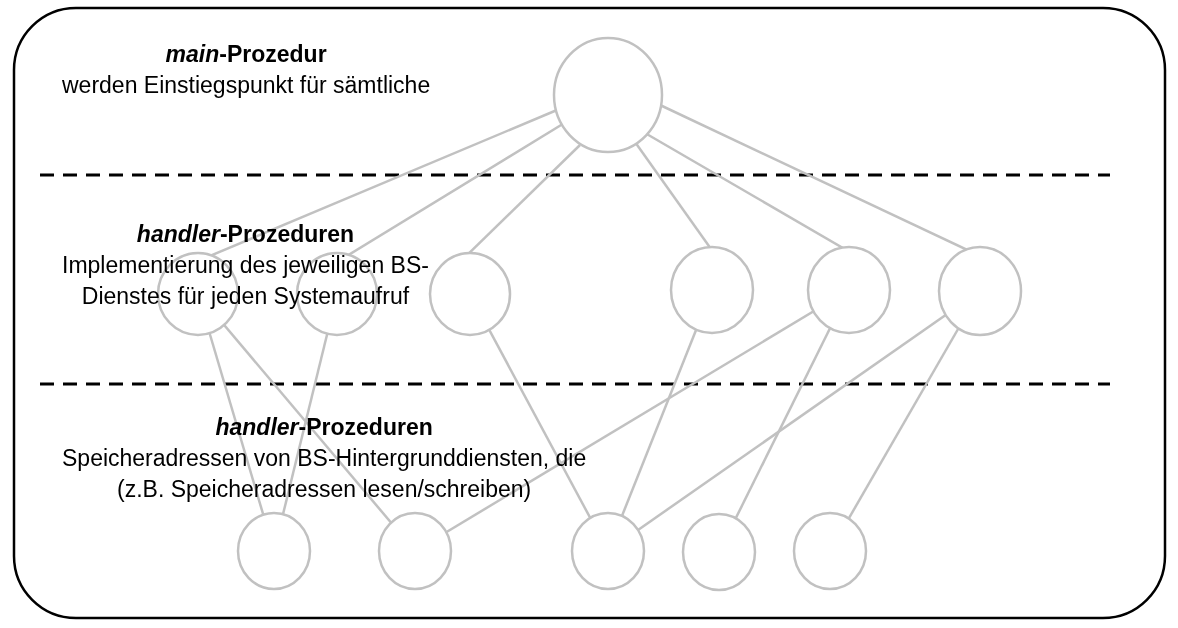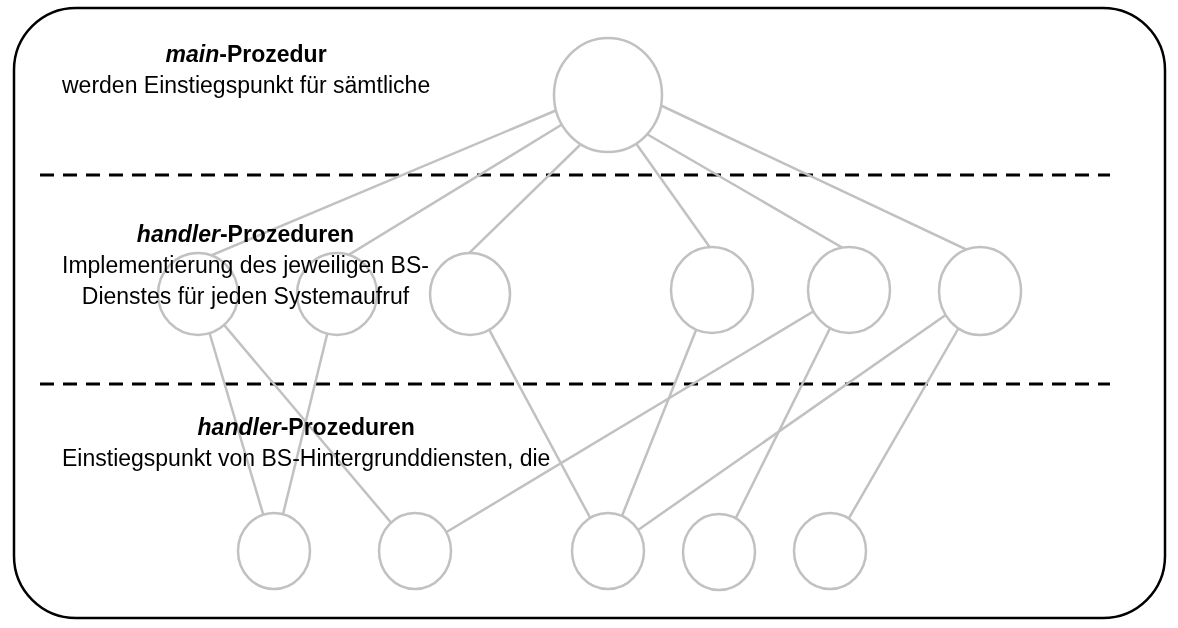--- a/index.html
+++ b/index.html
@@ -86,16 +86,17 @@
   </div>
 
   <div class="text-block b2">
     <div class="title"><span class="ti">handler</span><span class="tr">-Prozeduren</span></div>
     <div class="line">Implementierung des jeweiligen BS-</div>
     <div class="line">Dienstes für jeden Systemaufruf</div>
   </div>
 
   <div class="text-block b3">
     <div class="title"><span class="ti">handler</span><span class="tr">-Prozeduren</span></div>
-    <div class="line">Einstiegspunkt von BS-Hintergrunddiensten, die</div>
+    <div class="line">Speicheradressen von BS-Hintergrunddiensten, die</div>
+    <div class="line">(z.B. Speicheradressen lesen/schreiben)</div>
   </div>
 
 </div>
 
 </body></html>

